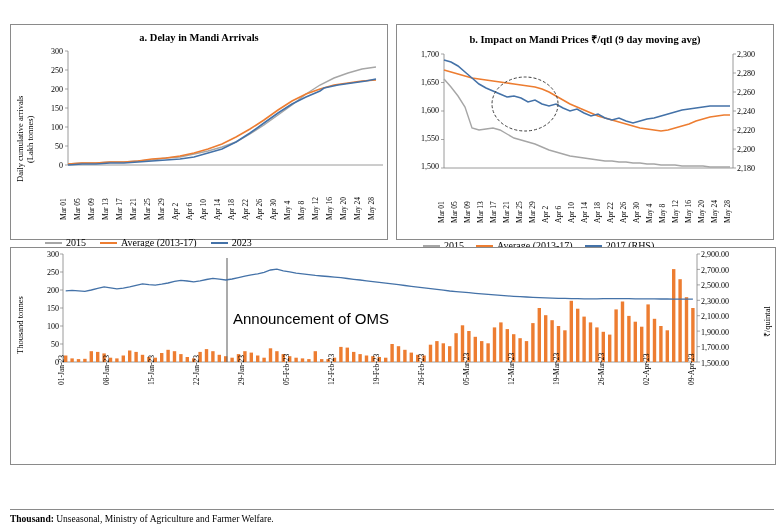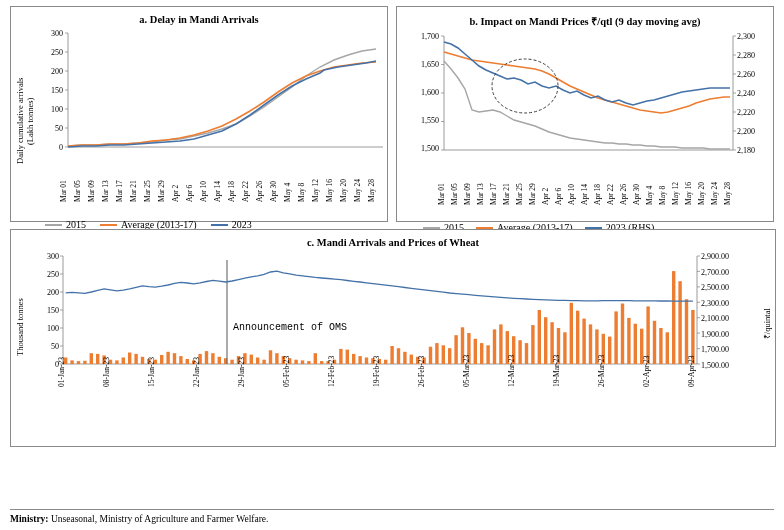--- a/index.html
+++ b/index.html
@@ -1,33 +1,33 @@
 <!DOCTYPE html>
 <html><head>
 <meta charset="utf-8">
 <style>
   html,body{margin:0;padding:0;}
   body{width:784px;height:530px;background:#ffffff;font-family:"Liberation Serif",serif;color:#000;}
   .page{position:relative;width:784px;height:530px;box-sizing:border-box;padding:6px 10px;}
   .chart-title{text-align:center;font-weight:bold;font-size:13.5px;font-family:"Liberation Serif",serif;margin:4px 0 8px 0;}
-  .row-top{display:flex;gap:8px;}
+  .row-top{display:flex;gap:8px;margin-top:18px;}
   .panel{border:1px solid #8a8a8a;box-sizing:border-box;background:#fff;position:relative;}
   .panel-a{width:378px;height:216px;}
   .panel-b{width:378px;height:216px;}
   .panel-c{width:766px;height:218px;margin-top:7px;}
   .sub-title{text-align:center;font-weight:bold;font-size:10.5px;margin:7px 0 2px 0;font-family:"Liberation Serif",serif;}
   .plot{position:relative;}
   .axis-label-y{position:absolute;font-size:8.5px;writing-mode:vertical-rl;transform:rotate(180deg);text-align:center;font-family:"Liberation Serif",serif;}
   .xtick{position:absolute;font-size:7.5px;font-family:"Liberation Serif",serif;transform-origin:left top;transform:rotate(-90deg);white-space:nowrap;}
   .legend{position:absolute;display:flex;gap:14px;align-items:center;font-size:10px;font-family:Liberation Serif, serif;text-align:right;}
   .legend-item{display:flex;align-items:center;gap:4px;}
   .swatch{display:inline-block;width:17px;height:2px;}
   .sources{position:absolute;left:10px;right:10px;bottom:6px;border-top:1px solid #8a8a8a;padding-top:4px;font-size:9.5px;font-family:"Liberation Serif",serif;}
   .sources b{font-weight:bold;}
-  .annot{position:absolute;font-size:10px;font-family:Liberation Mono, monospace;margin-top:10px;}
+  .annot{position:absolute;font-size:15px;font-family:Liberation Sans, sans-serif;}
   svg{display:block;}
 </style>
 </head>
 <body>
 
 <div class="page">
 
 
   <div class="row-top">
 
@@ -187,29 +187,28 @@
           <span class="legend-item">
             <span class="swatch" style="background:#a6a6a6"></span>
             <span>2015</span>
           </span>
           <span class="legend-item">
             <span class="swatch" style="background:#ED7D31"></span>
             <span>Average (2013-17)</span>
           </span>
           <span class="legend-item">
             <span class="swatch" style="background:#4472A8"></span>
-            <span>2023 (RHS)</span>
+            <span>2017 (RHS)</span>
           </span>
         </div>
       </div>
     </div>
   </div>
 
   <div class="panel panel-c">
-    <div class="sub-title">c. Mandi Arrivals and Prices of Wheat</div>
     <div class="plot">
       <div class="axis-label-y" style="left:4px;top:22px;height:110px;width:12px;">Thousand tonnes</div>
       <div class="axis-label-y" style="right:2px;top:28px;height:92px;width:12px;">₹/quintal</div>
       <svg width="766" height="135" viewBox="0 0 766 135">
         <g font-size="8" font-family="Liberation Serif, serif" fill="#000">
           <text x="48" y="9" text-anchor="end">300</text>
           <text x="48" y="27" text-anchor="end">250</text>
           <text x="48" y="45" text-anchor="end">200</text>
           <text x="48" y="63" text-anchor="end">150</text>
           <text x="48" y="81" text-anchor="end">100</text>
@@ -368,16 +367,16 @@
         <span class="xtick" style="left:496px;top:2px;">12-Mar-23</span>
         <span class="xtick" style="left:541px;top:2px;">19-Mar-23</span>
         <span class="xtick" style="left:586px;top:2px;">26-Mar-23</span>
         <span class="xtick" style="left:631px;top:2px;">02-Apr-23</span>
         <span class="xtick" style="left:676px;top:2px;">09-Apr-23</span>
       </div>
     </div>
   </div>
 
   <div class="sources">
-    <b>Ministry:</b><span> Unseasonal, Ministry of Agriculture and Farmer Welfare.</span>
+    <b>Thousand:</b><span> Unseasonal, Ministry of Agriculture and Farmer Welfare.</span>
   </div>
 
 </div>
 
 </body></html>

